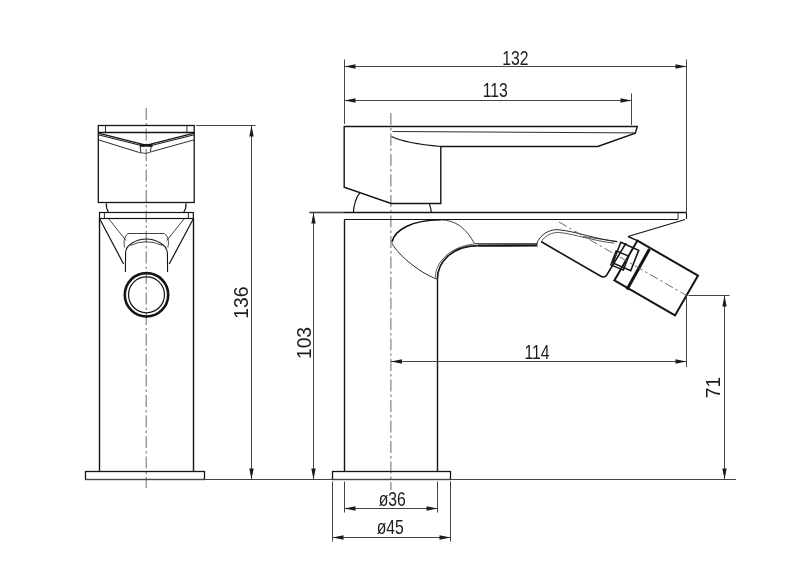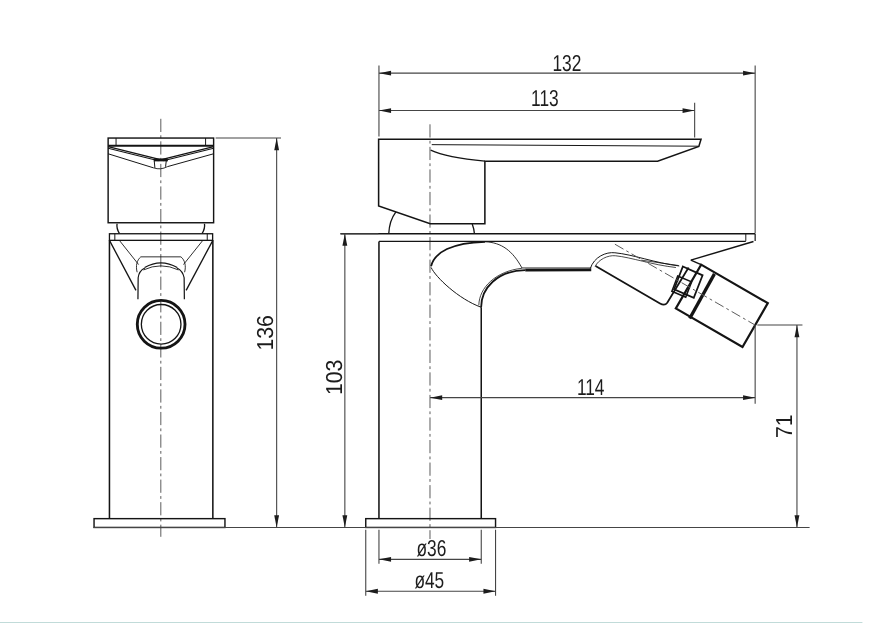--- a/index.html
+++ b/index.html
@@ -1,16 +1,16 @@
 <!DOCTYPE html>
 <html><head>
 <meta charset="utf-8">
 <style>
   html,body{margin:0;padding:0;background:#fff;}
-  .wrap{width:784px;height:566px;position:relative;background:#0f766e;}
+  .wrap{width:784px;height:566px;position:relative;background:#fdba74;}
   svg{display:block;}
   text{font-family:"Liberation Sans",sans-serif;fill:#1c1c1c;}
 </style>
 </head>
 <body>
 <div class="wrap">
 <svg width="800" height="566" viewBox="0 0 800 566">
   <rect x="0" y="0" width="800" height="566" fill="#ffffff"></rect>
 
   <g id="leftview">

